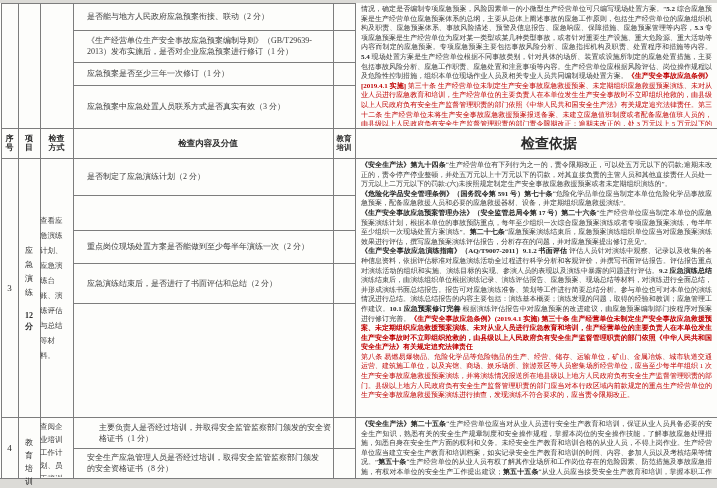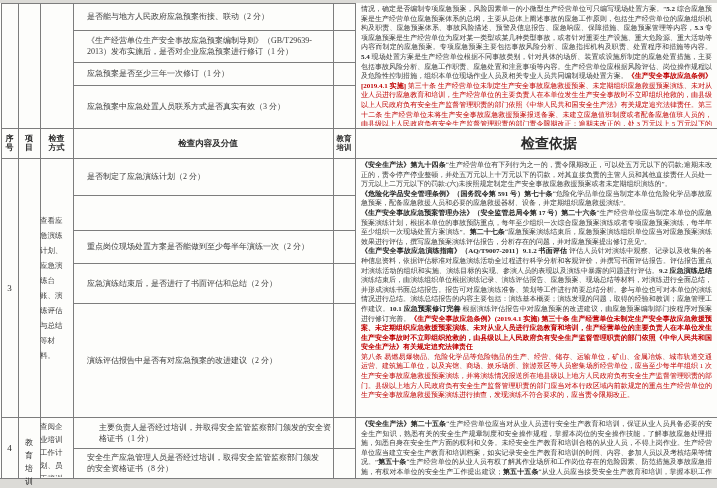--- a/index.html
+++ b/index.html
@@ -83,27 +83,30 @@
   <div class="cell hcell" style="left:40px;top:128px;width:33px;height:30px;">
       <span class="wrapped w20">检查方式</span>
     </div>
   <div class="cell hcell" style="left:73px;top:128px;width:260px;height:30px;font-size:8.5px;padding-left:10px;">检查内容及分值</div>
   <div class="cell hcell" style="left:333px;top:128px;width:22px;height:30px;">
       <span class="wrapped w16">教育培训</span>
     </div>
   <div class="cell hcell" style="left:368px;top:128px;width:362px;height:30px;font-size:14px;">检查依据</div>
 
   <div class="cell numcell" style="left:1px;top:158px;width:17px;height:259px;">3</div>
+  <div class="cell vcell" style="left:18px;top:158px;width:22px;height:259px;">
+    <span class="proj">应急演练</span>
+    <span class="score">12 分</span>
+  </div>
   <div class="cell mcell" style="left:40px;top:158px;width:33px;height:259px;">
     <span class="mtxt">查看应急演练计划、应急演练台账、演练评估与总结等材料。</span>
   </div>
   <div class="cell ctext" style="left:80px;top:158px;width:246px;height:37px;">是否制定了应急演练计划（2 分）</div>
   <div class="cell ctext" style="left:80px;top:230px;width:246px;height:33px;">重点岗位现场处置方案是否能做到至少每半年演练一次（2 分）</div>
   <div class="cell ctext" style="left:80px;top:263px;width:246px;height:40px;">应急演练结束后，是否进行了书面评估和总结（2 分）</div>
-  <div class="cell ctext" style="left:80px;top:303px;width:246px;height:114px;">演练评估报告中是否有对应急预案的改进建议（2 分）</div>
   <div class="cell basis" style="left:358px;top:161px;width:356px;height:254px;"><span class="seg-b">《安全生产法》第九十四条</span><span class="seg-n">“生产经营单位有下列行为之一的，责令限期改正，可以处五万元以下的罚款;逾期未改正的，责令停产停业整顿，并处五万元以上十万元以下的罚款，对其直接负责的主管人员和其他直接责任人员处一万元以上二万元以下的罚款:(六)未按照规定制定生产安全事故应急救援预案或者未定期组织演练的”。</span><br><span class="seg-b">《危险化学品安全管理条例》（国务院令第 591 号）第七十条</span><span class="seg-n">“危险化学品单位应当制定本单位危险化学品事故应急预案，配备应急救援人员和必要的应急救援器材、设备，并定期组织应急救援演练”。</span><br><span class="seg-b">《生产安全事故应急预案管理办法》（安全监管总局令第 17 号）第二十六条</span><span class="seg-n">“生产经营单位应当制定本单位的应急预案演练计划，根据本单位的事故预防重点，每年至少组织一次综合应急预案演练或者专项应急预案演练，每半年至少组织一次现场处置方案演练”。</span><span class="seg-b">第二十七条</span><span class="seg-n">“应急预案演练结束后，应急预案演练组织单位应当对应急预案演练效果进行评估，撰写应急预案演练评估报告，分析存在的问题，并对应急预案提出修订意见”。</span><br><span class="seg-b">《生产安全事故应急演练指南》（AQ/T9007-2011）9.1.2 书面评估 </span><span class="seg-n">评估人员针对演练中观察、记录以及收集的各种信息资料，依据评估标准对应急演练活动全过程进行科学分析和客观评价，并撰写书面评估报告。评估报告重点对演练活动的组织和实施、演练目标的实现、参演人员的表现以及演练中暴露的问题进行评估。</span><span class="seg-b">9.2 应急演练总结 </span><span class="seg-n">演练结束后，由演练组织单位根据演练记录、演练评估报告、应急预案、现场总结等材料，对演练进行全面总结，并形成演练书面总结报告。报告可对应急演练准备、策划等工作进行简要总结分析。参与单位也可对本单位的演练情况进行总结。演练总结报告的内容主要包括：演练基本概要；演练发现的问题，取得的经验和教训；应急管理工作建议。</span><span class="seg-b">10.1 应急预案修订完善 </span><span class="seg-n">根据演练评估报告中对应急预案的改进建议，由应急预案编制部门按程序对预案进行修订完善。</span><span class="seg-rb">《生产安全事故应急条例》(2019.4.1 实施) 第三十条 生产经营单位未制定生产安全事故应急救援预案、未定期组织应急救援预案演练、未对从业人员进行应急教育和培训，生产经营单位的主要负责人在本单位发生生产安全事故时不立即组织抢救的，由县级以上人民政府负有安全生产监督管理职责的部门依照《中华人民共和国安全生产法》有关规定追究法律责任</span><br><span class="seg-r">第八条 易燃易爆物品、危险化学品等危险物品的生产、经营、储存、运输单位，矿山、金属冶炼、城市轨道交通运营、建筑施工单位，以及宾馆、商场、娱乐场所、旅游景区等人员密集场所经营单位，应当至少每半年组织 1 次生产安全事故应急救援预案演练，并将演练情况报送所在地县级以上地方人民政府负有安全生产监督管理职责的部门。县级以上地方人民政府负有安全生产监督管理职责的部门应当对本行政区域内前款规定的重点生产经营单位的生产安全事故应急救援预案演练进行抽查，发现演练不符合要求的，应当责令限期改正。</span></div>
 
   <div class="cell numcell" style="left:1px;top:417px;width:17px;height:61px;">4</div>
   <div class="cell vcell" style="left:18px;top:419px;width:22px;height:59px;justify-content:flex-start;margin-top:17px;">
     <span class="proj" style="line-height:13px;">教育培训</span>
     <span class="score" style="margin-top:4px;">11</span>
   </div>
   <div class="cell mcell tight" style="left:40px;top:420px;width:33px;height:57px;align-items:flex-start;">
     <span class="mtxt">查阅企业培训工作计划、员工培训档案等，并</span>
   </div>

